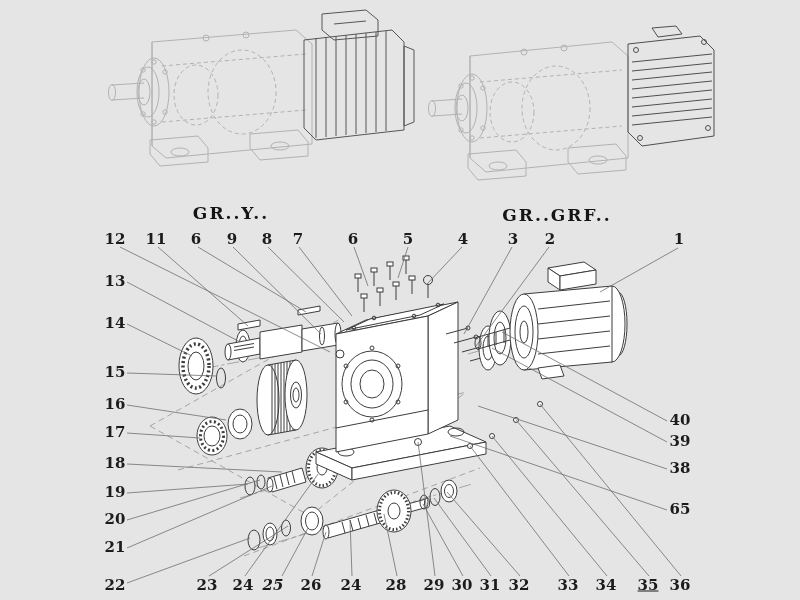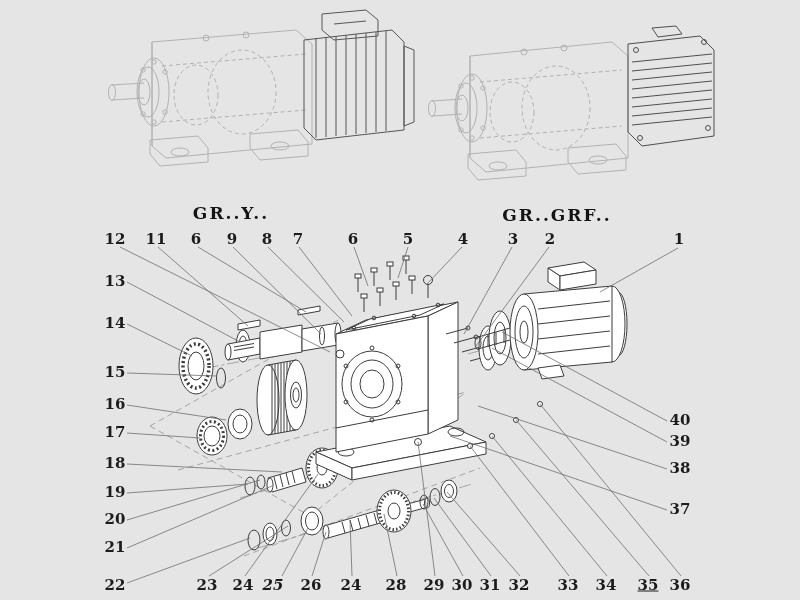--- a/index.html
+++ b/index.html
@@ -409,15 +409,15 @@
       <div class="callout" style="left: 462px; top: 585px;">30</div>
       <div class="callout" style="left: 490px; top: 585px;">31</div>
       <div class="callout" style="left: 519px; top: 585px;">32</div>
       <div class="callout" style="left: 568px; top: 585px;">33</div>
       <div class="callout" style="left: 606px; top: 585px;">34</div>
       <div class="callout" style="left: 648px; top: 585px; text-decoration: underline;">35</div>
       <div class="callout" style="left: 680px; top: 585px;">36</div>
       <div class="callout" style="left: 680px; top: 420px;">40</div>
       <div class="callout" style="left: 680px; top: 441px;">39</div>
       <div class="callout" style="left: 680px; top: 468px;">38</div>
-      <div class="callout" style="left: 680px; top: 509px;">37</div>
+      <div class="callout" style="left: 680px; top: 509px;">65</div>
     </div>
 </div>
 
 </body></html>

